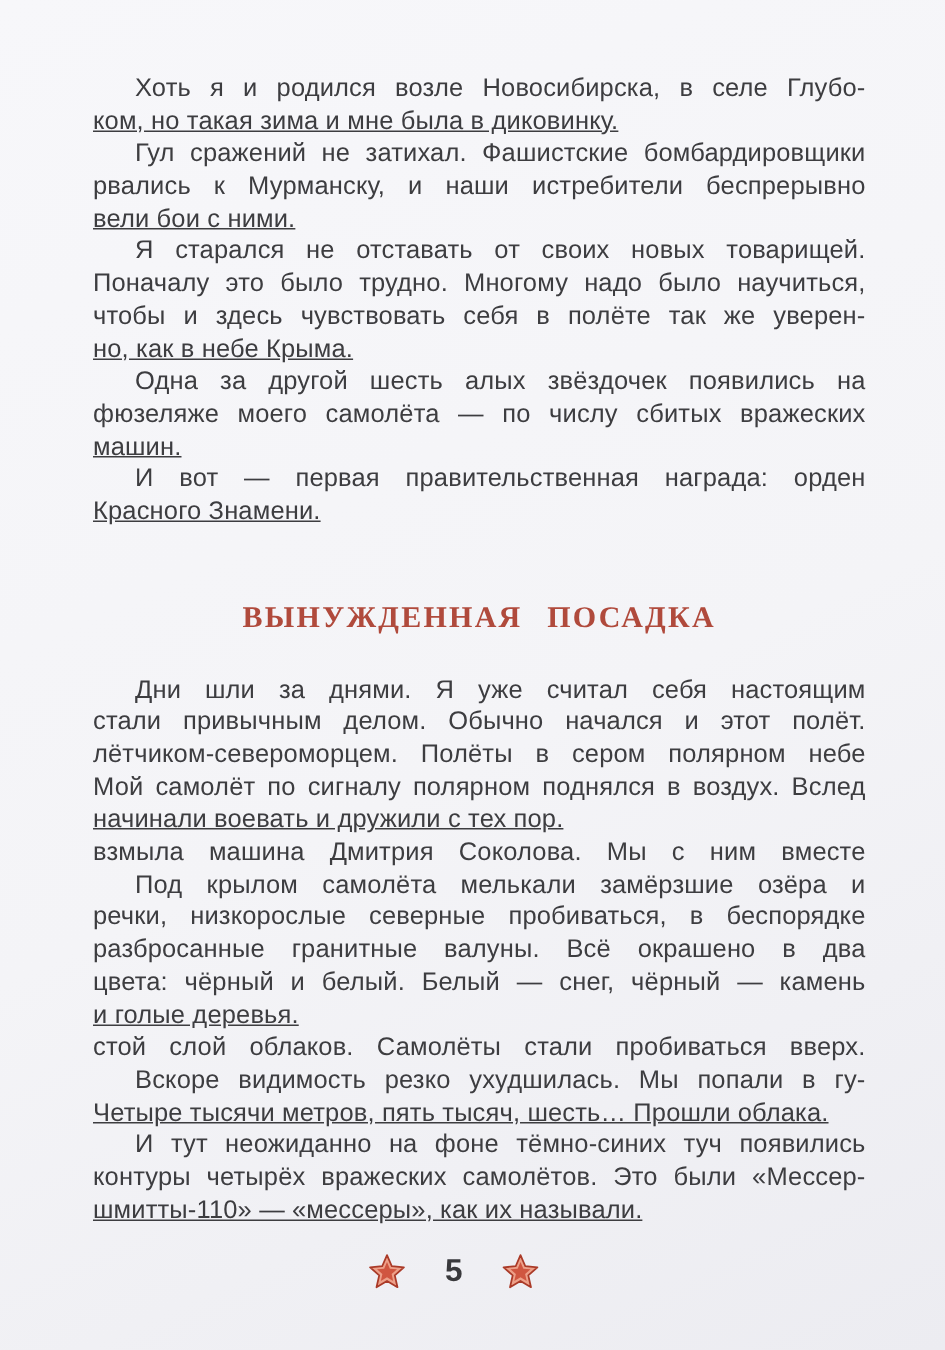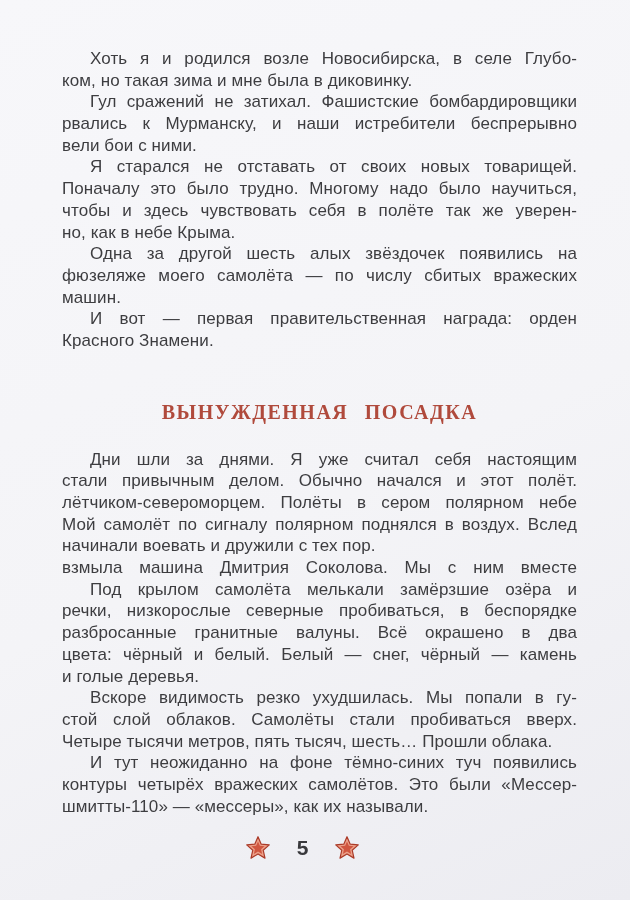--- a/index.html
+++ b/index.html
@@ -25,21 +25,21 @@
   .line{
     font-size:17px;
     line-height:21.7px;
     height:21.7px;
     overflow:hidden;
     text-align:justify;
     text-align-last:justify;
     letter-spacing:0.1px;
   }
   .line.first{text-indent:28px;}
-  .line.last{text-align-last:left;}
+  .line.last{text-align-last:left;text-decoration:underline;}
   .chapter-heading{
     font-family:"Liberation Serif", serif;
     font-weight:bold;
     font-size:20px;
     line-height:34px;
     letter-spacing:1.5px;
     word-spacing:10px;
     text-align:center;
     color:var(--heading);
     margin-top:43px;
@@ -93,22 +93,22 @@
       <div class="line">взмыла машина Дмитрия Соколова. Мы с ним вместе</div>
     </div>
     <div class="paragraph">
       <div class="line first">Под крылом самолёта мелькали замёрзшие озёра и</div>
       <div class="line">речки, низкорослые северные пробиваться, в беспорядке</div>
       <div class="line">разбросанные гранитные валуны. Всё окрашено в два</div>
       <div class="line">цвета: чёрный и белый. Белый — снег, чёрный — камень</div>
       <div class="line last">и голые деревья.</div>
     </div>
     <div class="paragraph">
+      <div class="line">стой слой облаков. Самолёты стали пробиваться вверх.</div>
       <div class="line first">Вскоре видимость резко ухудшилась. Мы попали в гу-</div>
-      <div class="line">стой слой облаков. Самолёты стали пробиваться вверх.</div>
       <div class="line last">Четыре тысячи метров, пять тысяч, шесть… Прошли облака.</div>
     </div>
     <div class="paragraph">
       <div class="line first">И тут неожиданно на фоне тёмно-синих туч появились</div>
       <div class="line">контуры четырёх вражеских самолётов. Это были «Мессер-</div>
       <div class="line last">шмитты-110» — «мессеры», как их называли.</div>
     </div>
   </div>
 
 <div class="page-footer">

